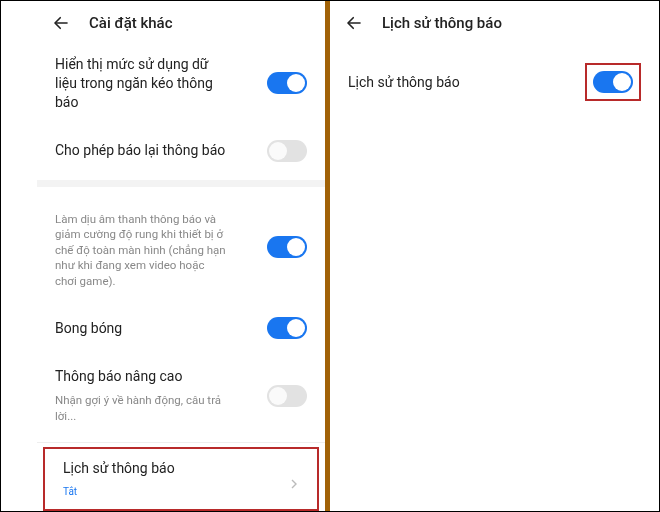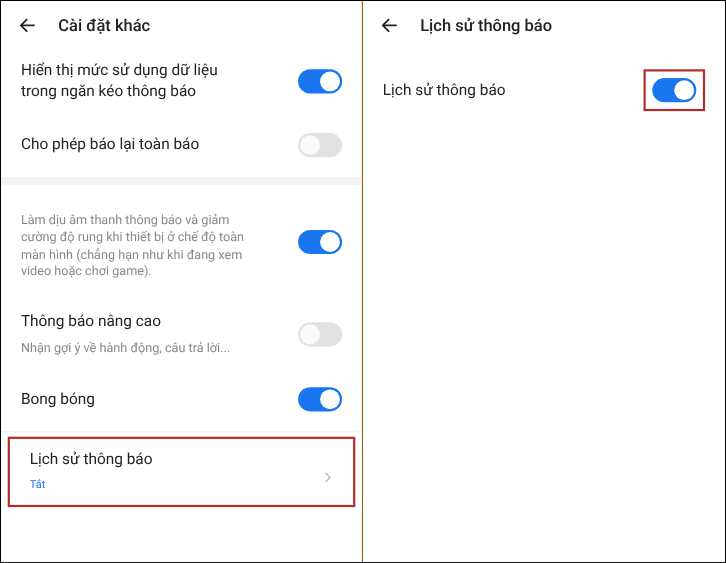--- a/index.html
+++ b/index.html
@@ -12,21 +12,22 @@
     border: 1px solid #000;
   }
   .phone {
     width: 50%;
     height: 100%;
     background: #fff;
     position: relative;
     overflow: hidden;
   }
   .phone.left {
-    border-right: 1px solid #a16207;
+    border-right: 5px solid #a16207;
+    padding-left: 36px;
   }
   .header {
     display: flex;
     align-items: center;
     padding: 12px 14px 8px;
     gap: 18px;
   }
   .back-arrow {
     width: 20px;
     height: 20px;
@@ -130,53 +131,53 @@
     <div class="row-text">
       <div class="row-title">Hiển thị mức sử dụng dữ liệu trong ngăn kéo thông báo</div>
     </div>
     <div class="toggle on">
         <div class="knob"></div>
       </div>
   </div>
 
   <div class="row">
     <div class="row-text">
-      <div class="row-title">Cho phép báo lại toàn báo</div>
+      <div class="row-title">Cho phép báo lại thông báo</div>
     </div>
     <div class="toggle off">
         <div class="knob"></div>
       </div>
   </div>
 
   <div class="divider thick"></div>
 
   <div class="row">
     <div class="row-text">
       <div class="row-sub">Làm dịu âm thanh thông báo và giảm cường độ rung khi thiết bị ở chế độ toàn màn hình (chẳng hạn như khi đang xem video hoặc chơi game).</div>
+    </div>
+    <div class="toggle on">
+        <div class="knob"></div>
+      </div>
+  </div>
+
+  <div class="row">
+    <div class="row-text">
+      <div class="row-title">Bong bóng</div>
     </div>
     <div class="toggle on">
         <div class="knob"></div>
       </div>
   </div>
 
   <div class="row">
     <div class="row-text">
       <div class="row-title">Thông báo nâng cao</div>
       <div class="row-sub">Nhận gợi ý về hành động, câu trả lời...</div>
     </div>
     <div class="toggle off">
-        <div class="knob"></div>
-      </div>
-  </div>
-
-  <div class="row">
-    <div class="row-text">
-      <div class="row-title">Bong bóng</div>
-    </div>
-    <div class="toggle on">
         <div class="knob"></div>
       </div>
   </div>
 
   <div class="divider"></div>
 
   <div class="highlight-red">
     <div class="row small-gap">
       <div class="row-text">
         <div class="row-title">Lịch sử thông báo</div>

